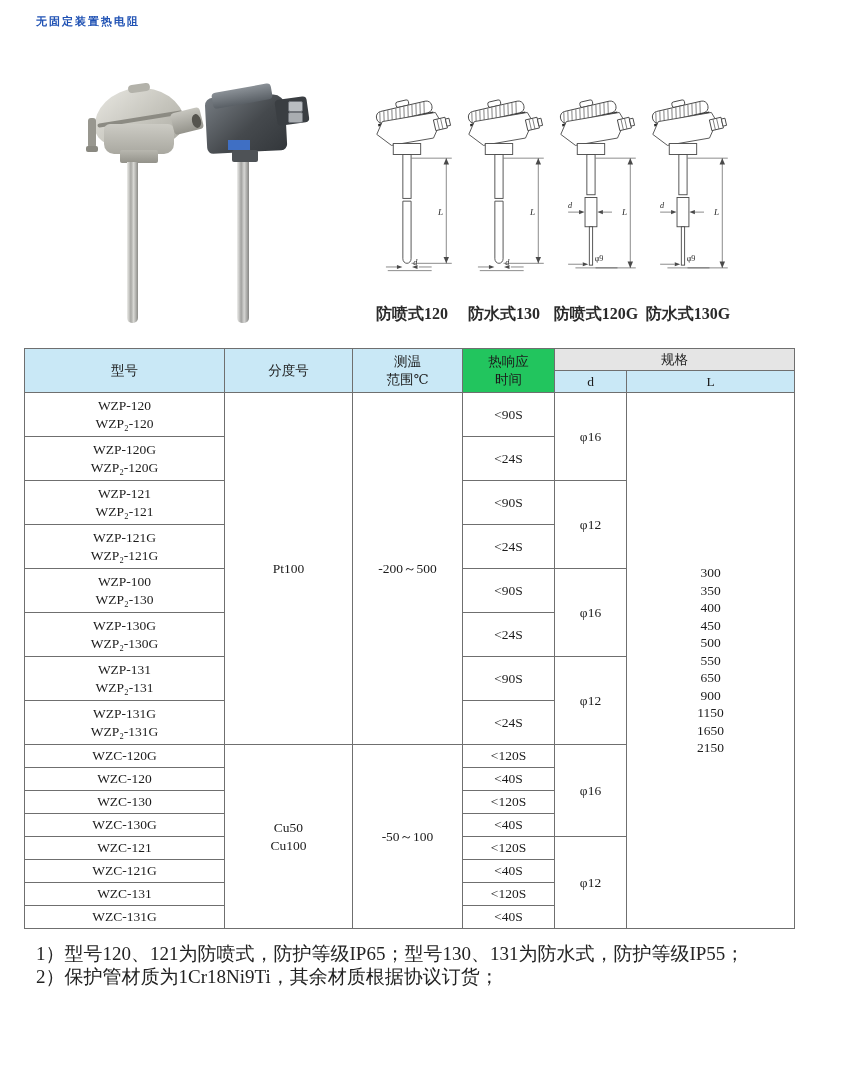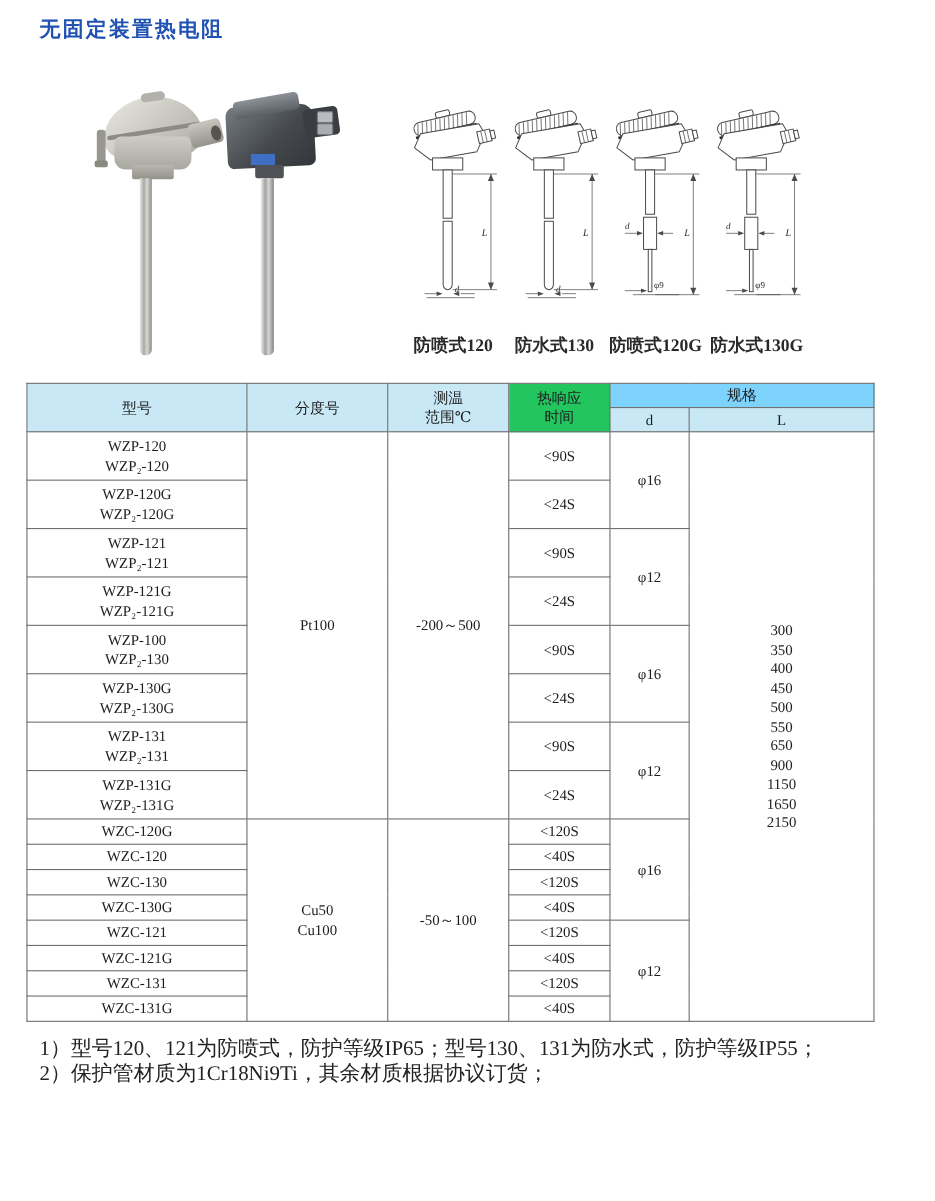--- a/index.html
+++ b/index.html
@@ -6,21 +6,21 @@
   body{
     width:850px;height:1092px;position:relative;background:#ffffff;overflow:hidden;
     font-family:"Liberation Serif","DejaVu Serif",serif;color:#1c1c1c;
   }
   .page{position:absolute;inset:0;}
 
   
   .title{
     position:absolute;left:36px;top:14px;margin:0;
     font-family:"Liberation Sans","DejaVu Sans",sans-serif;
-    font-size:19px;font-weight:bold;letter-spacing:2px;color:#2052b4;
+    font-size:11px;font-weight:bold;letter-spacing:2px;color:#2052b4;
   }
 
   
   .photos{position:absolute;inset:0;pointer-events:none;}
   .photos div{position:absolute;}
   .dome-l{left:94px;top:88px;width:90px;height:60px;border-radius:50% 50% 42% 42%/62% 62% 38% 38%;
     background:linear-gradient(145deg,#e2e1db 10%,#c6c5bd 55%,#abaaa2);transform:rotate(-5deg);}
   .capknob-l{left:128px;top:84px;width:22px;height:8px;border-radius:4px;background:#b3b2aa;transform:rotate(-8deg);}
   .seam-l{left:97px;top:117px;width:86px;height:4px;background:#8c8b83;border-radius:2px;transform:rotate(-9deg);}
   .jaw-l{left:104px;top:124px;width:70px;height:30px;border-radius:6px 6px 10px 10px;
@@ -332,21 +332,21 @@
         <col style="width:168px">
     </colgroup>
     <thead>
       <tr>
         <th rowspan="2" style="background: rgb(201, 232, 246);">型号</th>
         <th rowspan="2" style="background: rgb(201, 232, 246);">分度号</th>
         <th rowspan="2" class="pre" style="background: rgb(201, 232, 246);">测温
 范围℃</th>
         <th rowspan="2" class="pre" style="background: #22c55e;">热响应
 时间</th>
-        <th colspan="2" style="background: #7dd3fc;">规格</th>
+        <th colspan="2" style="background: #e5e5e5;">规格</th>
       </tr>
       <tr>
         <th style="background: rgb(201, 232, 246);">d</th>
         <th style="background: rgb(201, 232, 246);">L</th>
       </tr>
     </thead>
     <tbody>
       <tr class="wzp">
         <td class="model">WZP-120
 WZP₂-120</td>

